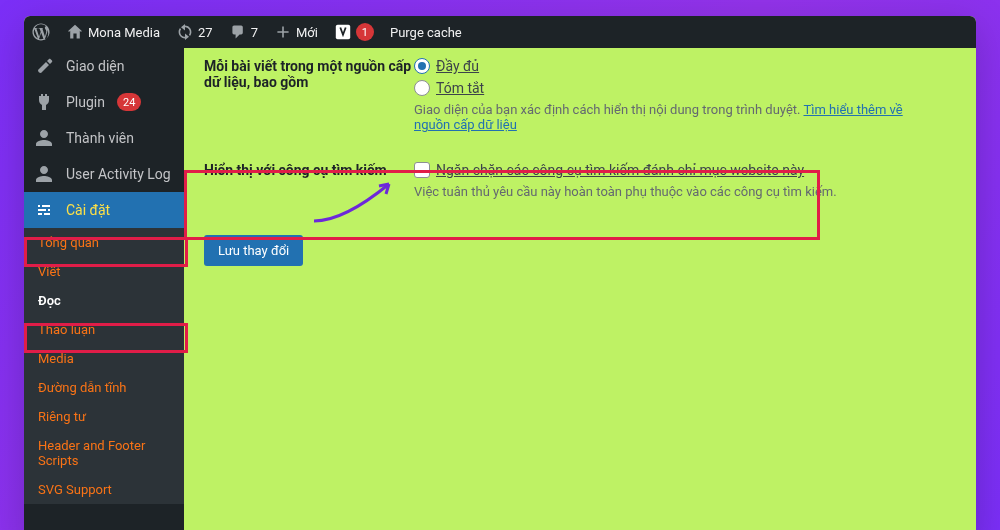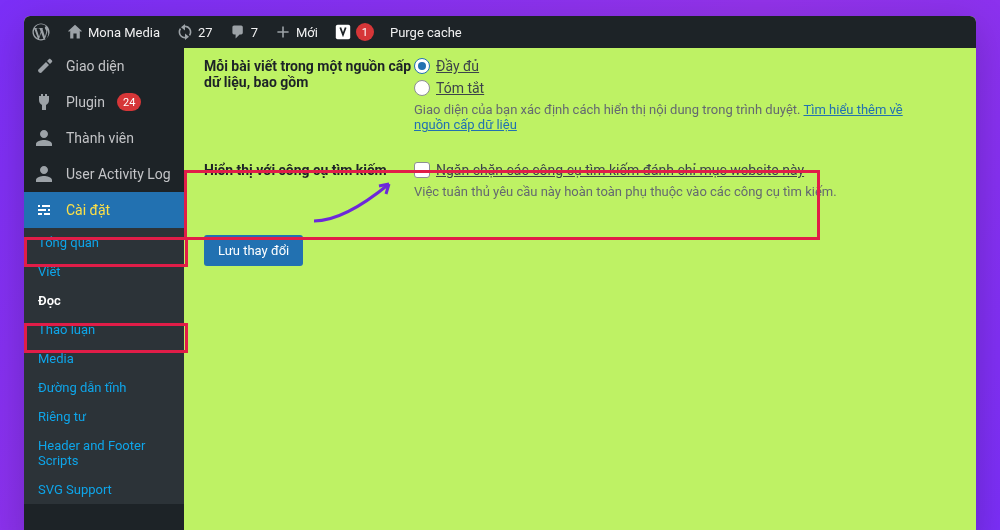--- a/index.html
+++ b/index.html
@@ -10,21 +10,21 @@
   .toolbar-item .ico { width: 18px; height: 18px; display: inline-flex; align-items: center; justify-content: center; }
   .badge-red { background: #d63638; color: #fff; border-radius: 9px; min-width: 18px; height: 18px; display: inline-flex; align-items: center; justify-content: center; font-size: 11px; padding: 0 5px; }
   .main { display: flex; height: calc(100% - 32px); }
   .sidebar { width: 160px; background: #1d2327; color: #f0f0f1; font-size: 14px; overflow: hidden; }
   .side-item { display: flex; align-items: center; gap: 12px; padding: 8px 10px; color: #c3c4c7; cursor: pointer; position: relative; }
   .side-item .ico { width: 20px; height: 20px; display: inline-flex; align-items: center; justify-content: center; color: #9ca2a7; }
   .side-item.active { background: #2271b1; color: #fde047; }
   .side-item.active .ico { color: #fff; }
   .side-item.active::after { content: ""; position: absolute; right: -8px; top: 50%; transform: translateY(-50%); border: 8px solid transparent; border-right-color: #f0f0f1; }
   .side-sub { background: #2c3338; }
-  .side-sub-item { padding: 7px 10px 7px 14px; color: #0ea5e9; font-size: 13px; cursor: pointer; }
+  .side-sub-item { padding: 7px 10px 7px 14px; color: #f97316; font-size: 13px; cursor: pointer; }
   .side-sub-item.active { color: #fff; font-weight: 600; }
   .badge-count { background: #d63638; color: #fff; border-radius: 9px; font-size: 11px; padding: 0 6px; height: 18px; display: inline-flex; align-items: center; }
   .content { flex: 1; background: #bef264; padding: 10px 36px 20px 20px; position: relative; overflow: hidden; }
   .form-row { display: flex; margin-bottom: 18px; }
   .form-label { width: 210px; font-weight: 700; font-size: 14px; color: #1d2327; flex-shrink: 0; }
   .form-field { flex: 1; font-size: 14px; color: #3c434a; }
   .radio-row, .check-row { display: flex; align-items: center; gap: 6px; margin-bottom: 6px; text-decoration: underline; }
   .radio { width: 16px; height: 16px; border: 1px solid #8c8f94; border-radius: 50%; display: inline-flex; align-items: center; justify-content: center; background: #fff; }
   .radio.checked { border-color: #2271b1; }
   .radio.checked::after { content: ""; width: 8px; height: 8px; background: #2271b1; border-radius: 50%; }

